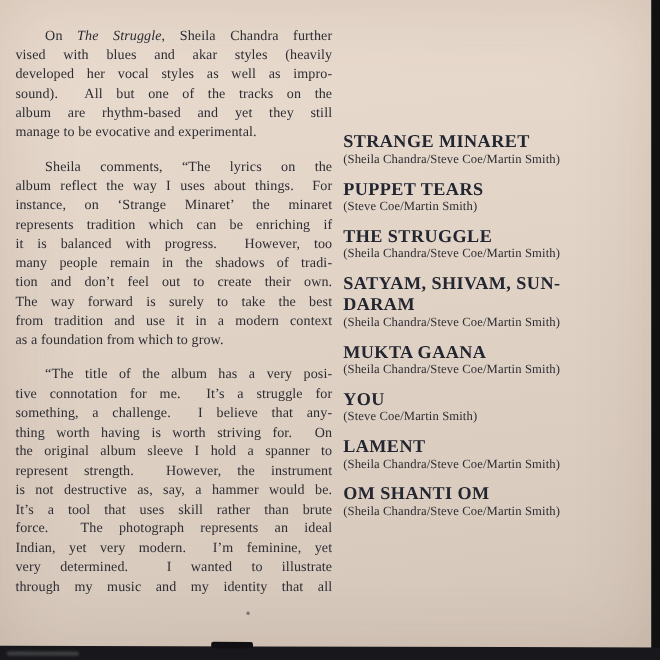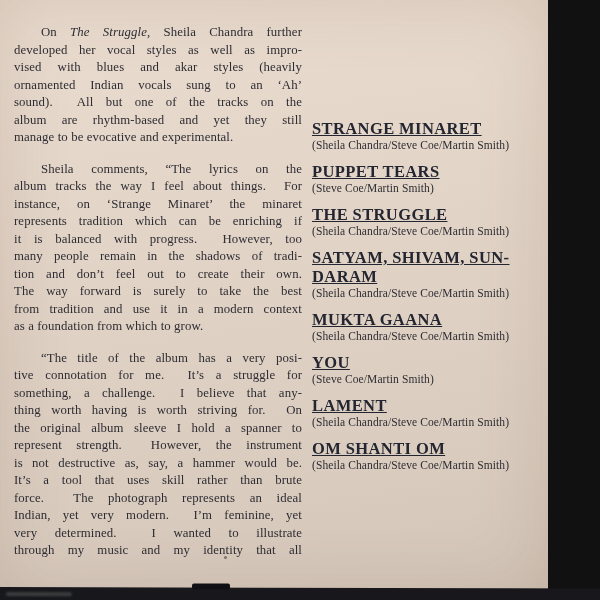--- a/index.html
+++ b/index.html
@@ -1,18 +1,18 @@
 <!DOCTYPE html>
 <html><head>
 <meta charset="utf-8">
 <style>
   html,body{margin:0;padding:0;}
   body{width:600px;height:600px;overflow:hidden;background:#111;}
   .page{
-    position:relative;width:548px;height:600px;
+    position:relative;width:592px;height:600px;
     background:linear-gradient(172deg,var(--paper-hi) 0%,var(--paper) 38%,var(--paper-lo) 78%,var(--paper-edge) 100%);
     box-shadow:inset 0 0 70px rgba(115,88,70,0.18);
     font-family:"Liberation Serif","DejaVu Serif",serif;
     color:var(--ink);
   }
   .notes{position:absolute;left:14px;top:24px;width:288px;}
   .paragraph{margin:0 0 14px 0;}
   .line{
     font-size:12.8px;line-height:17.5px;
     white-space:pre-wrap;
@@ -21,21 +21,20 @@
   }
   .line.firstline{text-indent:27px;}
   .line.lastline{text-align-last:left;}
   .italic{font-style:italic;}
   .tracks{position:absolute;left:312px;top:119px;width:278px;}
   .track{margin:0 0 10px 0;}
   .track-title-line{
     font-size:16.5px;line-height:19px;font-weight:bold;
     letter-spacing:0.4px;color:var(--title-ink);
     white-space:nowrap;
-    text-decoration:underline;
   }
   .track-credits{
     font-size:11.5px;line-height:13px;margin-top:1px;
     letter-spacing:0.1px;color:var(--ink);
     white-space:nowrap;
   }
   .strip{
     position:absolute;left:-4px;top:587px;width:610px;height:16px;
     background:var(--strip);
     transform:rotate(0.15deg);transform-origin:left top;
@@ -45,30 +44,29 @@
   .smudge.s2{left:196px;top:-4px;width:38px;height:6px;background:#101014;}
   .speck{position:absolute;left:224px;top:556px;width:3px;height:3px;border-radius:50%;background:rgba(50,45,45,0.55);}
 </style>
 </head>
 <body>
 
 <div class="page" style="--paper: #e2d4c7; --paper-hi: #eadccf; --paper-lo: #d9cbbe; --paper-edge: #d2c4b7; --ink: #2e2d33; --title-ink: #232530; --strip: #17171c;">
   <div class="notes">
       <div class="paragraph">
         <div class="line firstline"><span>On </span><span class="italic">The Struggle</span><span>, Sheila Chandra further</span></div>
+        <div class="line"><span>vised with blues and akar styles (heavily</span></div>
         <div class="line"><span>developed her vocal styles as well as impro-</span></div>
-        <div class="line"><span>vised with blues and akar styles (heavily</span></div>
-        <div class="line"><span>ornamented Indian vocals sung to an ‘Ah’</span></div>
         <div class="line"><span>sound).  All but one of the tracks on the</span></div>
         <div class="line"><span>album are rhythm-based and yet they still</span></div>
         <div class="line lastline"><span>manage to be evocative and experimental.</span></div>
       </div>
       <div class="paragraph">
         <div class="line firstline"><span>Sheila comments, “The lyrics on the</span></div>
-        <div class="line"><span>album tracks the way I feel about things.  For</span></div>
+        <div class="line"><span>album reflect the way I uses about things.  For</span></div>
         <div class="line"><span>instance, on ‘Strange Minaret’ the minaret</span></div>
         <div class="line"><span>represents tradition which can be enriching if</span></div>
         <div class="line"><span>it is balanced with progress.  However, too</span></div>
         <div class="line"><span>many people remain in the shadows of tradi-</span></div>
         <div class="line"><span>tion and don’t feel out to create their own.</span></div>
         <div class="line"><span>The way forward is surely to take the best</span></div>
         <div class="line"><span>from tradition and use it in a modern context</span></div>
         <div class="line lastline"><span>as a foundation from which to grow.</span></div>
       </div>
       <div class="paragraph">

